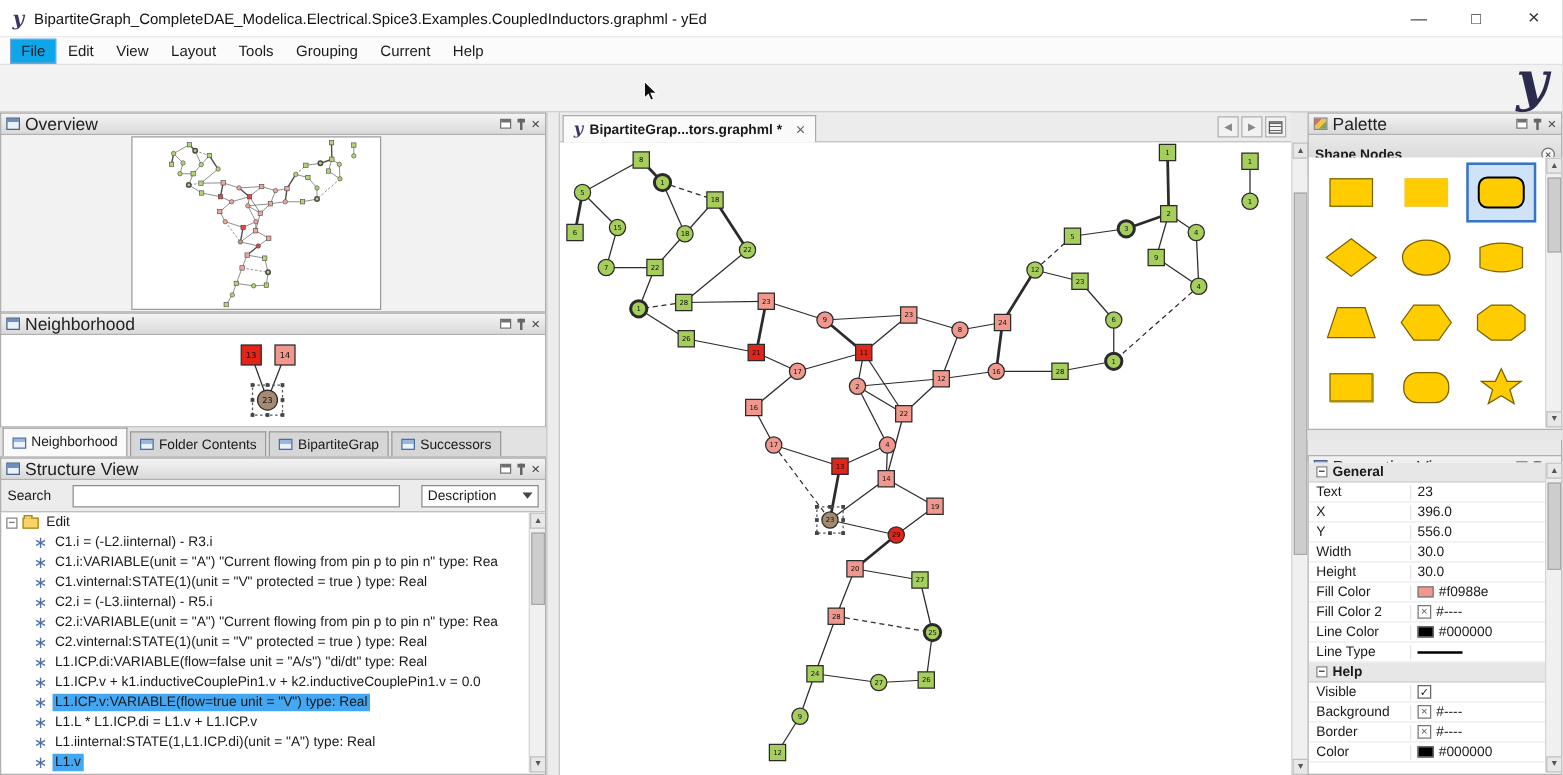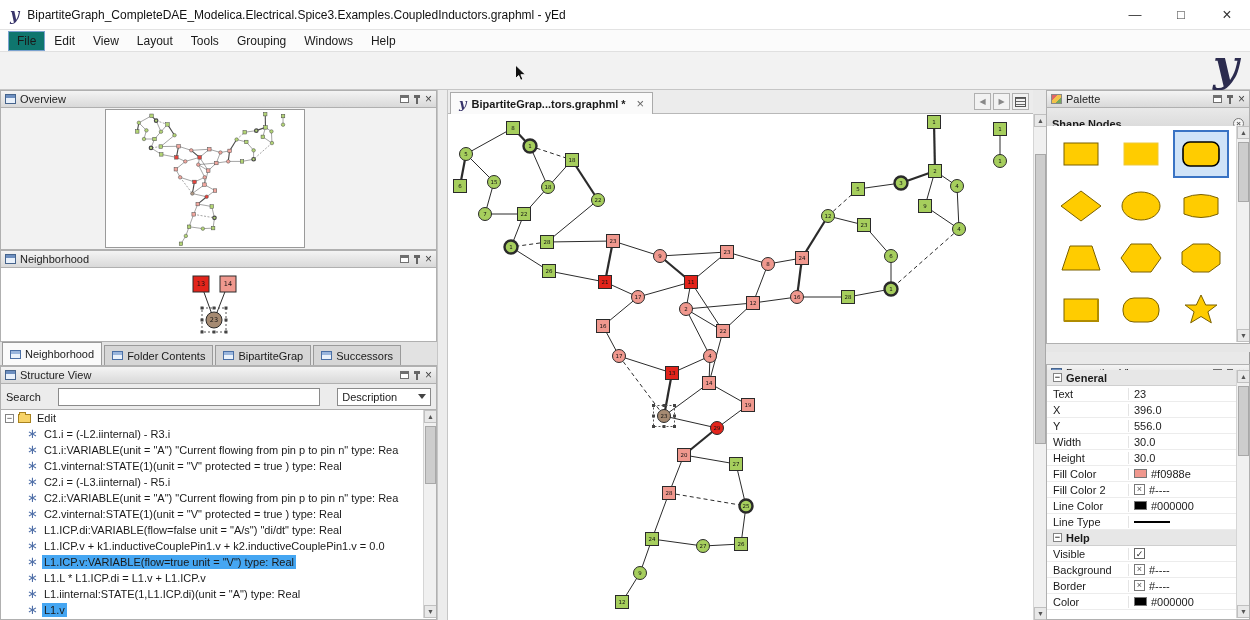--- a/index.html
+++ b/index.html
@@ -15,37 +15,37 @@
              color:#39356b; margin:0 8px 0 10px; }
   #win-title { flex:1; font-size:12px; color:#111; white-space:nowrap; overflow:hidden; }
   .wbtn { width:46px; height:29px; display:flex; align-items:center; justify-content:center;
           font-size:13px; color:#333; }
   .wbtn.close { font-size:16px; }
 
   
   #menubar { position:absolute; left:0; top:30px; width:1250px; height:22px; background:#fbfbfb;
              border-bottom:1px solid #e0e0e0; display:flex; align-items:center; padding-left:8px; }
   .mitem { padding:3px 9px; font-size:12px; }
-  .mitem.focus { background:#0f766e; border:1px solid #7aa2cf; padding:2px 8px; }
+  .mitem.focus { background:#0ea5e9; border:1px solid #7aa2cf; padding:2px 8px; }
 
   
   #toolbar { position:absolute; left:0; top:52px; width:1250px; height:38px; background:#f2f2f2;
              border-bottom:1px solid #c6c6c6; }
   .tb-btn { position:absolute; top:57px; width:26px; height:26px; border:1px solid transparent;
             border-radius:2px; display:flex; align-items:center; justify-content:center; }
   .tb-btn svg { width:19px; height:19px; display:block; }
   .tb-btn.pressed { background:#dce9f7; border-color:#7aa2cf; }
   .tb-sep { position:absolute; top:58px; width:1px; height:24px; background:#c2c2c2; box-shadow:1px 0 0 #fff; }
   #big-logo { position:absolute; left:1213px; top:40px; font-family:"DejaVu Serif", serif;
               font-style:italic; font-weight:bold; font-size:44px; color:#2b2b4e; }
 
   
   .ptitle { position:absolute; height:18px; background:linear-gradient(#f4f4f4,#d9d9d9);
             border:1px solid #b0b0b0; display:flex; align-items:center; gap:4px; padding:0 4px; }
-  .ptitle .ttext { flex:1; font-size:11px; color:#222; }
+  .ptitle .ttext { flex:1; font-size:14px; color:#222; }
   .win-ico { width:11px; height:10px; border:1px solid #46648c;
              background:linear-gradient(#6d8fc0 0 3px, #e9f1fb 3px); }
   .pal-ico { width:11px; height:10px; border:1px solid #888;
              background:linear-gradient(135deg,#e06666 0 33%,#f3c24a 33% 66%,#74a85e 66%); }
   .ico-float { width:9px; height:8px; border:1px solid #707070; background:#fff; position:relative; }
   .ico-float::before { content:""; position:absolute; left:0; top:0; width:100%; height:2px; background:#707070; }
   .ico-pin { width:2px; height:9px; background:#666; position:relative; margin:0 3px; }
   .ico-pin::before { content:""; position:absolute; top:0; left:-2px; width:6px; height:3px; background:#666; }
   .ico-x { font-size:12px; line-height:10px; color:#444; }
 
@@ -164,21 +164,21 @@
     <span class="wbtn close">×</span>
   </div>
 
   <div id="menubar">
     <span class="mitem focus">File</span>
     <span class="mitem">Edit</span>
     <span class="mitem">View</span>
     <span class="mitem">Layout</span>
     <span class="mitem">Tools</span>
     <span class="mitem">Grouping</span>
-    <span class="mitem">Windows</span>
+    <span class="mitem">Current</span>
     <span class="mitem">Help</span>
   </div>
 
   <div id="toolbar">
     <div class="tb-btn" style="left:8px">
       <svg viewBox="0 0 20 20">
           <path d="M5 2h7l4 4v12H5z" fill="#fff" stroke="#666"></path>
           <path d="M12 2v4h4" fill="none" stroke="#666"></path>
         </svg>
       </div>

